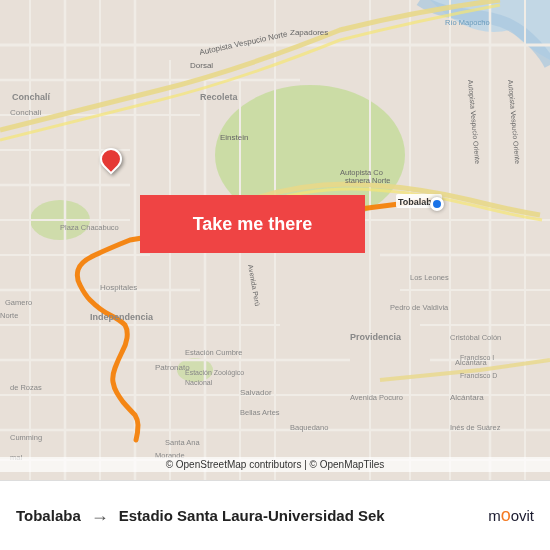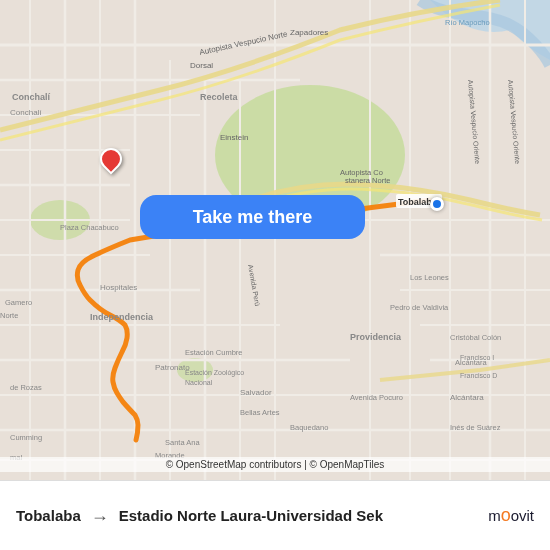--- a/index.html
+++ b/index.html
@@ -19,25 +19,25 @@
       top: 0; left: 0;
       width: 100%; height: 100%;
     }
 
     
     #take-me-there-btn {
       position: absolute;
       top: 195px;
       left: 140px;
       width: 225px;
-      height: 44px;
-      background: #3b82f6;
+      height: 58px;
+      background: #ef4444;
       color: white;
       border: none;
-      border-radius: 16px;
+      border-radius: 0;
       font-size: 18px;
       font-weight: bold;
       cursor: pointer;
       z-index: 10;
       display: flex;
       align-items: center;
       justify-content: center;
     }
 
     
@@ -255,17 +255,17 @@
   <div class="blue-pin" style="left: 430px; top: 197px;"></div>
 
   <button id="take-me-there-btn">Take me there</button>
 
   <div id="attribution">© OpenStreetMap contributors | © OpenMapTiles</div>
 </div>
 
 <div id="bottom-bar">
   <span id="origin-label">Tobalaba</span>
   <span id="arrow-icon">→</span>
-  <span id="destination-label">Estadio Norte Laura-Universidad Sek</span>
+  <span id="destination-label">Estadio Santa Laura-Universidad Sek</span>
   <div id="moovit-logo">
     <span id="moovit-logo-text">m<span id="moovit-logo-dot">o</span>ovit</span>
   </div>
 </div>
 
 </body></html>

